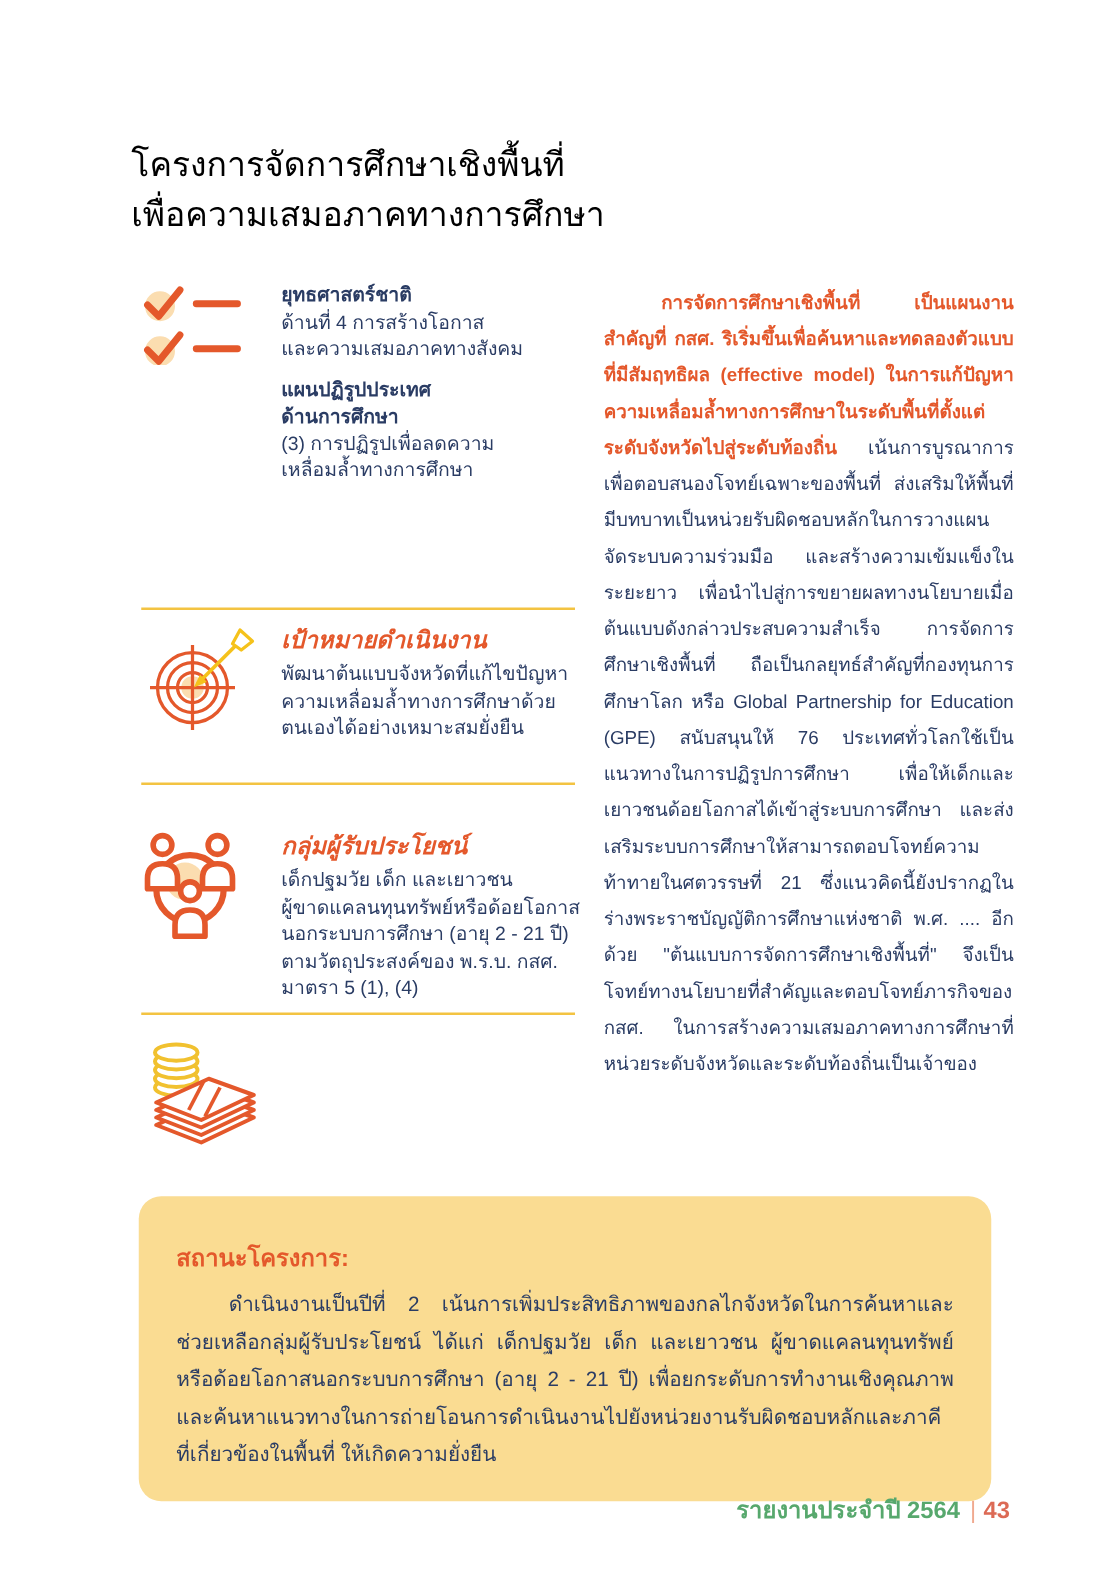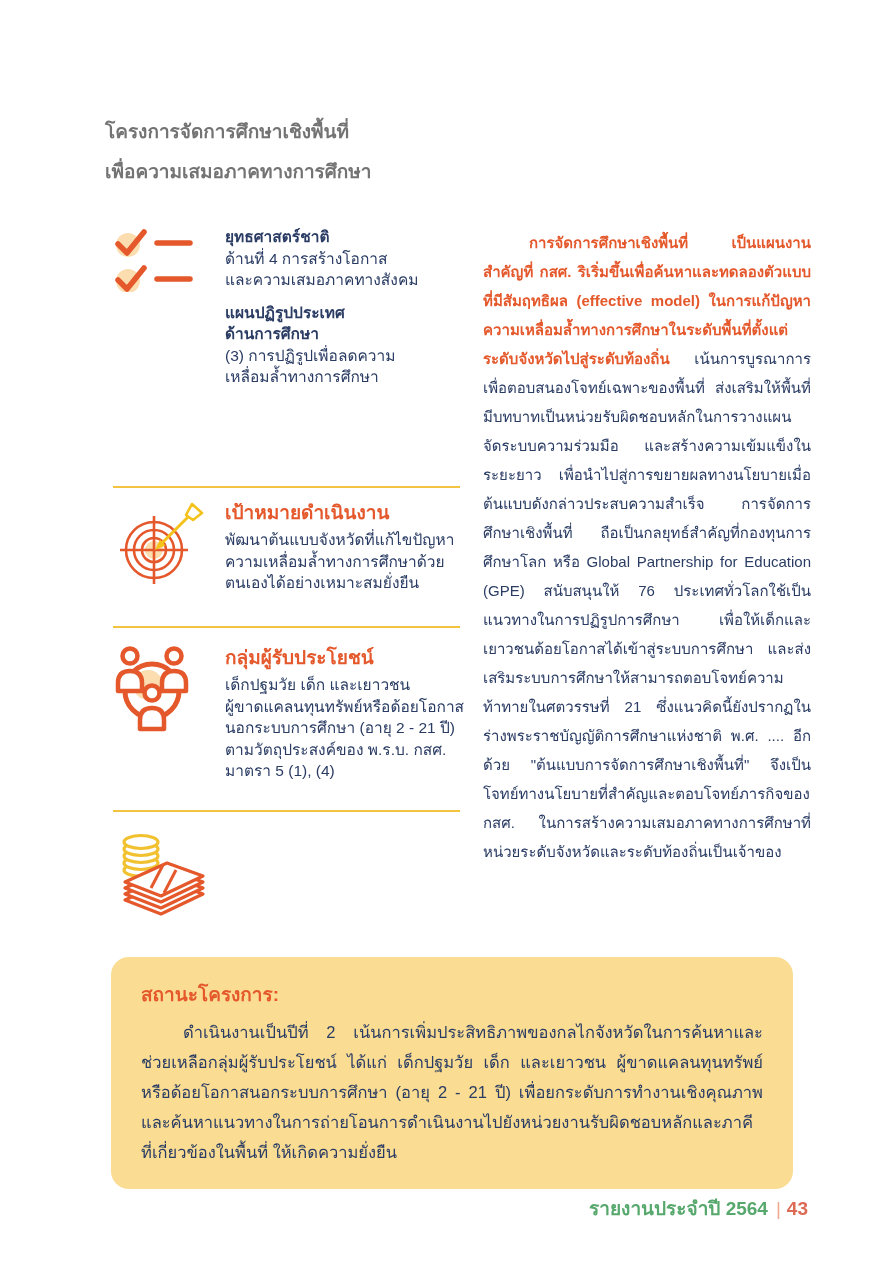--- a/index.html
+++ b/index.html
@@ -7,55 +7,55 @@
     position:relative;
     width:892px;height:1262px;
     background:#ffffff;
     margin:0 auto;
     font-family:"Liberation Sans","DejaVu Sans",sans-serif;
     color:#273A63;
     overflow:hidden;
   }
   .title{
     position:absolute;left:105px;top:112px;width:420px;
-    font-size:19px;line-height:40px;font-weight:bold;color:#737373;margin:0;
+    font-size:27px;line-height:40px;font-weight:normal;color:#000000;margin:0;
   }
   
   .sec{position:absolute;left:113px;width:352px;display:flex;}
   .icon-col{width:112px;flex:0 0 112px;}
   .text-col{flex:1;}
   .sec1{top:226px;}
   .sec2{top:500px;}
-  .sec3{top:645px;}
+  .sec3{top:665px;}
   .sec4{top:830px;}
   .divider{
     position:absolute;left:113px;width:347px;height:0;
     border:none;border-top:2.5px solid #F3C342;margin:0;
   }
   .div1{top:486px;}
   .div2{top:626px;}
   .div3{top:810px;}
   .h-orange-sm{font-size:16px;font-weight:bold;color:#E4582B;line-height:22px;}
-  .h-orange-lg{font-size:19px;font-weight:bold;color:#E4582B;line-height:26px;margin-bottom:3px;}
+  .h-orange-lg{font-size:19px;font-weight:bold;color:#E4582B;line-height:26px;margin-bottom:3px;font-style:italic;}
   .h-navy{font-size:16px;font-weight:bold;color:#24365E;line-height:22px;}
   .side-body{font-size:15.5px;line-height:21.5px;color:#2A3C64;white-space:pre-line;}
   .group{margin-bottom:11px;}
   .group:last-child{margin-bottom:0;}
   
   .article{
     position:absolute;left:483px;top:228px;width:328px;
     font-size:15px;line-height:29px;text-align:justify;color:#2A3C64;
   }
   .article p{margin:0;text-indent:46px;}
   .article .lead{color:#E4582B;font-weight:bold;}
   
   .status-box{
     position:absolute;left:111px;top:957px;width:682px;min-height:190px;
     background:#FADC92;border-radius:18px;box-sizing:border-box;
-    padding:22px 30px 22px 30px;
+    padding:34px 30px 22px 30px;
   }
   .status-heading{font-size:19px;font-weight:bold;color:#E4582B;margin:0 0 8px 0;}
   .status-body{
     font-size:16.5px;line-height:30px;color:#2A3C64;margin:0;
     text-indent:42px;text-align:justify;
   }
   
   .footer{
     position:absolute;top:1198px;right:84px;
     font-size:19px;line-height:22px;font-weight:bold;white-space:nowrap;

